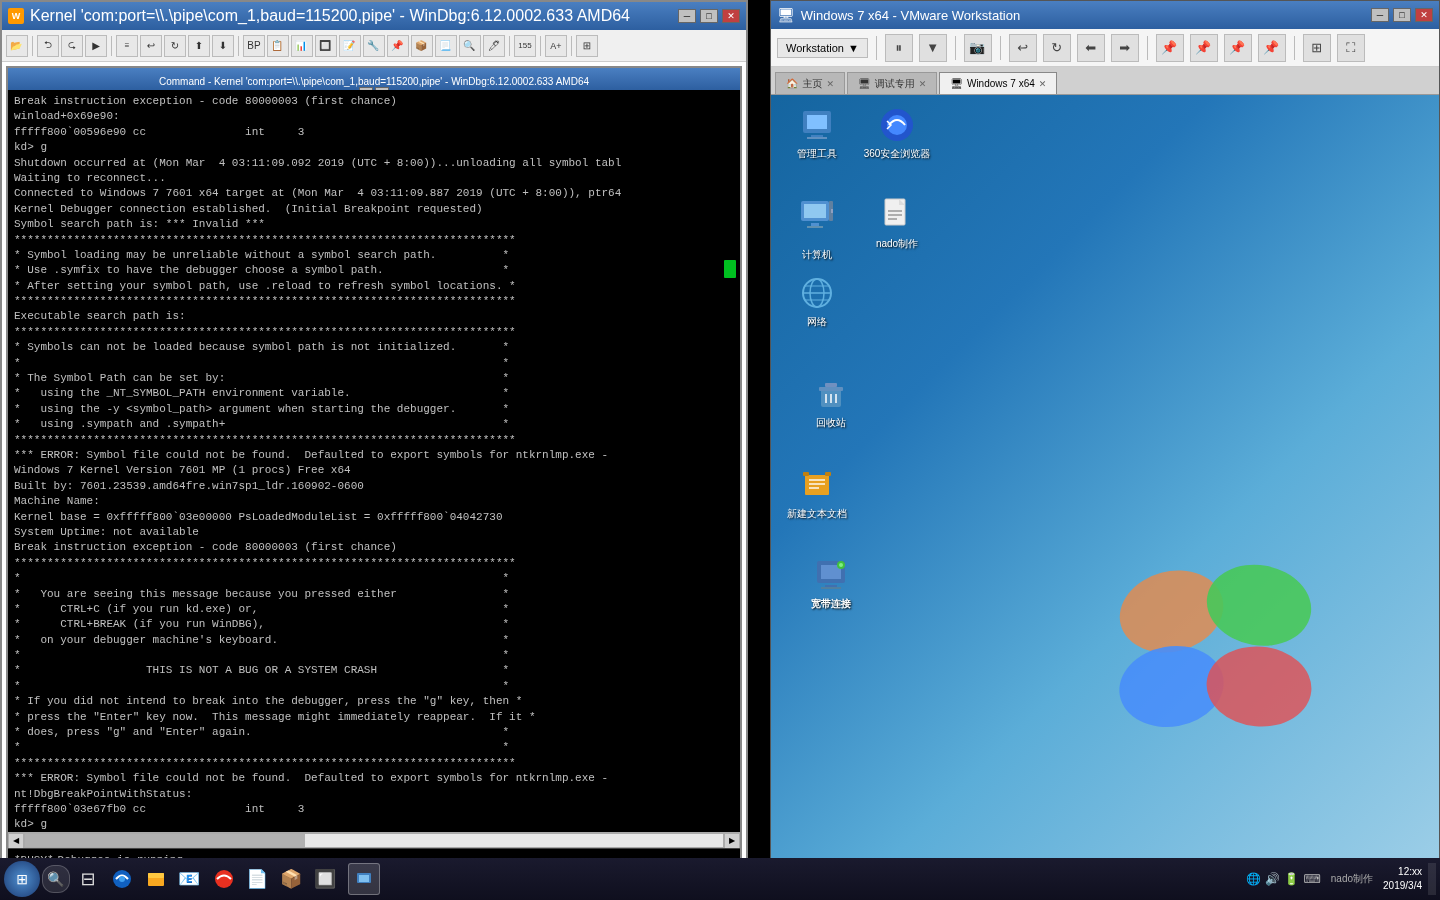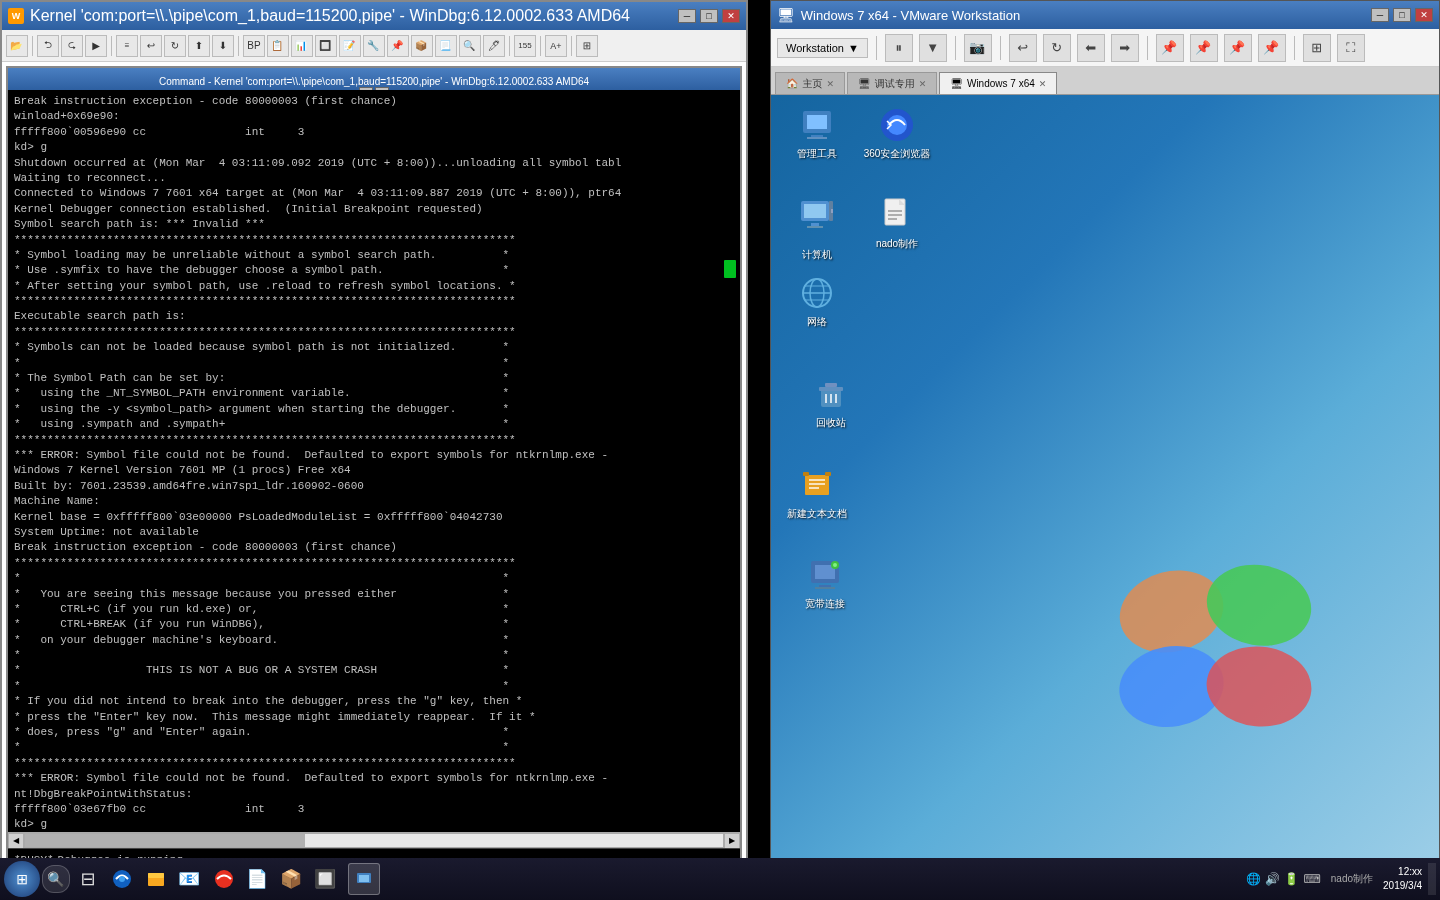--- a/index.html
+++ b/index.html
@@ -796,21 +796,21 @@
           <rect x="4" y="5" width="6" height="4" rx="1" fill="#c08010"></rect>
           <rect x="26" y="5" width="6" height="4" rx="1" fill="#c08010"></rect>
           <rect x="10" y="12" width="16" height="2" fill="#fff" opacity="0.7"></rect>
           <rect x="10" y="16" width="16" height="2" fill="#fff" opacity="0.7"></rect>
           <rect x="10" y="20" width="10" height="2" fill="#fff" opacity="0.7"></rect>
         </svg>
       </div>
       <span class="icon-label">新建文本文档</span>
     </div>
 
-    <div class="desktop-icon" style="left:18px;top:460px;">
+    <div class="desktop-icon" style="left:24px;top:460px;font-weight:bold;">
       <div class="icon-img">
         <svg width="36" height="36" viewBox="0 0 36 36">
           <rect x="4" y="4" width="28" height="22" rx="2" fill="#4070b0"></rect>
           <rect x="8" y="8" width="20" height="14" fill="#6090d0"></rect>
           <rect x="12" y="28" width="12" height="4" fill="#4070b0"></rect>
           <rect x="8" y="30" width="20" height="2" fill="#5080a0"></rect>
           <circle cx="28" cy="8" r="4" fill="#40c040"></circle>
           <circle cx="28" cy="8" r="2" fill="#80f080"></circle>
         </svg>
       </div>

